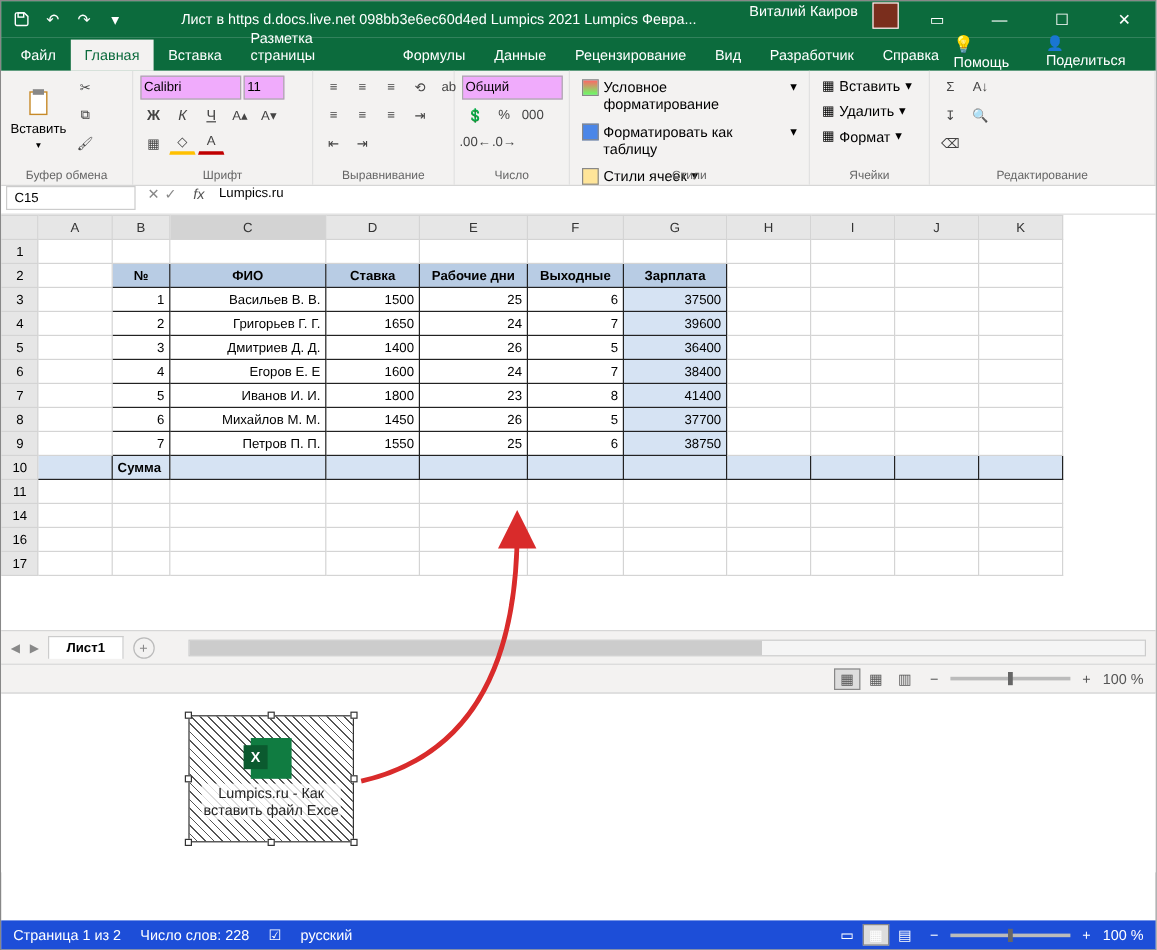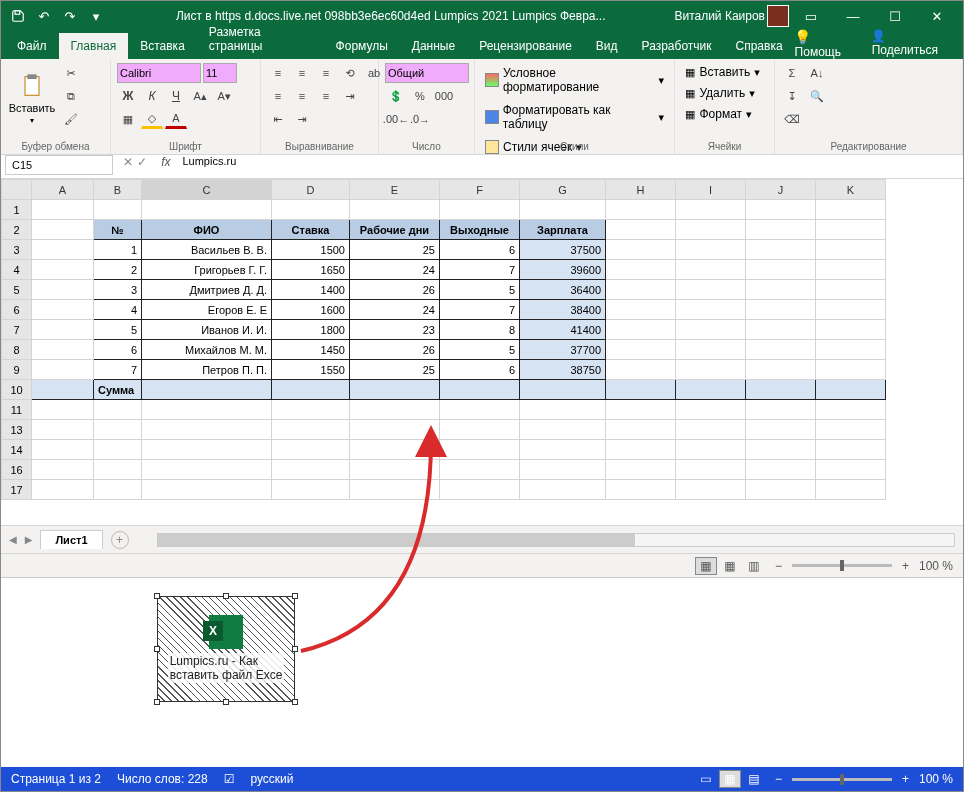--- a/index.html
+++ b/index.html
@@ -2,39 +2,39 @@
 <html><head>
 <meta charset="utf-8">
 <style>
 *{box-sizing:border-box;margin:0;padding:0;font-family:"Segoe UI",Arial,sans-serif;font-size:12px;user-select:none}
 body{background:#f0f0f0;width:964px;height:792px;overflow:hidden;position:relative}
 .window{position:absolute;inset:0;background:#fff;border:1px solid #888}
 .titlebar{height:30px;background:#0c6b3d;display:flex;align-items:center;color:#fff;padding:0 6px}
 .titlebar .qat{display:flex;gap:4px;align-items:center}
 .titlebar .qat .qat-btn{width:22px;height:22px;display:flex;align-items:center;justify-content:center;color:#fff;font-size:13px}
 .titlebar .title{flex:1;text-align:center;font-size:12px;white-space:nowrap;overflow:hidden;text-overflow:ellipsis;padding:0 8px}
-.titlebar .user{display:flex;align-items:center;gap:2px}
+.titlebar .user{display:flex;align-items:flex-start;gap:12px}
 .titlebar .wbtn{width:40px;height:28px;display:flex;align-items:center;justify-content:center;color:#fff;font-size:13px}
 .avatar{width:22px;height:22px;background:#7a2e1d;border:1px solid #fff}
 .ribbon-tabs{height:28px;background:#0c6b3d;display:flex;align-items:flex-end;padding-left:4px}
 .ribbon-tabs .tab{padding:6px 12px;color:#fff;cursor:pointer;font-size:12px}
 .ribbon-tabs .tab.active{background:#f3f2f1;color:#0c6b3d}
 .ribbon-tabs .right{margin-left:auto;display:flex;gap:14px;padding-right:12px;color:#fff}
 .ribbon-tabs .right span{cursor:pointer}
 .ribbon{height:96px;background:#f3f2f1;border-bottom:1px solid #d6d6d6;display:flex}
 .group{border-right:1px solid #e1e1e1;padding:4px 6px 0;display:flex;flex-direction:column;position:relative}
 .group-label{position:absolute;bottom:2px;left:0;right:0;text-align:center;font-size:10px;color:#666}
 .group-body{flex:1;display:flex;gap:3px;align-items:flex-start}
 .bigbtn{width:50px;height:70px;display:flex;flex-direction:column;align-items:center;justify-content:center;gap:2px}
 .bigbtn .ic{width:32px;height:28px}
 .col{display:flex;flex-direction:column;gap:3px;justify-content:flex-start}
 .ibtn{width:22px;height:20px;border:1px solid transparent;display:inline-flex;align-items:center;justify-content:center;font-size:11px;color:#444;cursor:pointer}
 .sel{height:20px;border:1px solid #aaa;background:#f0abfc;font-size:11px;padding:0 2px}
 .row{display:flex;gap:2px}
-.stylebtn{padding:3px 4px;display:flex;align-items:center;gap:4px;font-size:11px;cursor:pointer}
+.stylebtn{padding:3px 4px;display:flex;gap:4px;font-size:11px;cursor:pointer}
 .stylebtn .sq{width:14px;height:14px;border:1px solid #888}
 .cells-col{width:100px}
 .cells-col .stylebtn{padding:2px 4px}
 
 .fbar{height:24px;background:#fff;border-bottom:1px solid #d6d6d6;display:flex;align-items:flex-start}
 .namebox{width:108px;height:20px;border:1px solid #ccc;margin:0 4px;padding:0 6px;display:flex;align-items:center;font-size:11px}
 .fbtns{display:flex;gap:4px;padding:0 6px;color:#888}
 .fx{font-style:italic;color:#555;padding:0 8px}
 .formula-input{flex:1;font-size:11px;padding:0 4px}
 
@@ -64,21 +64,21 @@
 .vsbtn{width:22px;height:18px;border:1px solid transparent;display:flex;align-items:center;justify-content:center}
 .vsbtn.on{border-color:#888;background:#ddd}
 .zoom-track{width:100px;height:3px;background:#bbb;position:relative}
 .zoom-track .zthumb{position:absolute;left:48px;top:-4px;width:4px;height:11px;background:#666}
 
 .word-area{height:150px;background:#fff;position:relative;border-top:1px solid #ccc;overflow:hidden}
 .embed{position:absolute;left:156px;top:18px;width:138px;height:106px;border:1px solid #333;background:repeating-linear-gradient(45deg,#fff,#fff 4px,#555 4px,#555 5px)}
 .embed-inner{position:absolute;inset:8px;display:flex;flex-direction:column;align-items:center;justify-content:center;gap:4px}
 .xicon{width:34px;height:34px;background:#107c41;position:relative}
 .xicon::before{content:"X";position:absolute;left:-6px;top:6px;width:20px;height:20px;background:#0b5a2f;color:#fff;display:flex;align-items:center;justify-content:center;font-weight:bold;font-size:12px}
-.embed-txt{font-size:9px;text-align:left;color:#222;background:rgba(255,255,255,0.8);padding:1px 2px;line-height:1.2}
+.embed-txt{font-size:9px;text-align:center;color:#222;background:rgba(255,255,255,0.8);padding:1px 2px;line-height:1.2}
 .handle{position:absolute;width:6px;height:6px;background:#fff;border:1px solid #333}
 
 .arrow-svg{position:absolute;left:280px;top:420px;pointer-events:none}
 
 .word-status{position:absolute;bottom:0;left:0;right:0;height:24px;background:#1d4ed8;color:#fff;display:flex;align-items:center;padding:0 10px;gap:16px;font-size:11px}
 .word-status .right{margin-left:auto;display:flex;align-items:center;gap:10px}
 .word-status .vsbtn{color:#fff}
 .lamp{font-size:14px}
 </style>
 </head>
@@ -433,34 +433,20 @@
             <td></td>
             <td></td>
             <td></td>
             <td></td>
             <td></td>
             <td></td>
             <td></td>
             <td></td>
           </tr>
           <tr>
-            <th class="rowh">13</th>
-            <td></td>
-            <td></td>
-            <td></td>
-            <td></td>
-            <td></td>
-            <td></td>
-            <td></td>
-            <td></td>
-            <td></td>
-            <td></td>
-            <td></td>
-          </tr>
-          <tr>
             <th class="rowh">14</th>
             <td></td>
             <td></td>
             <td></td>
             <td></td>
             <td></td>
             <td></td>
             <td></td>
             <td></td>
             <td></td>

